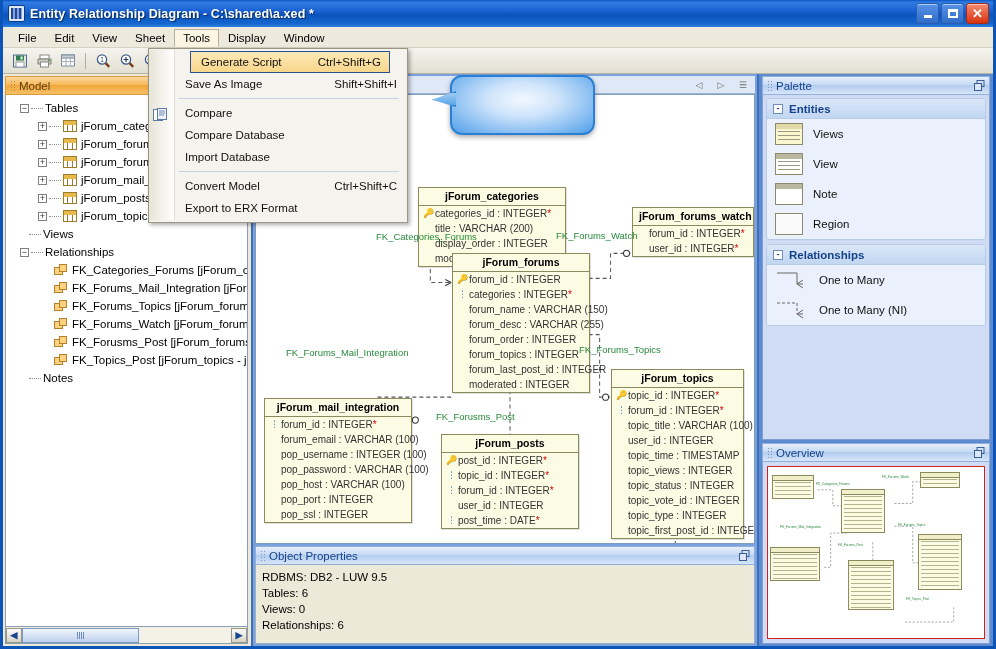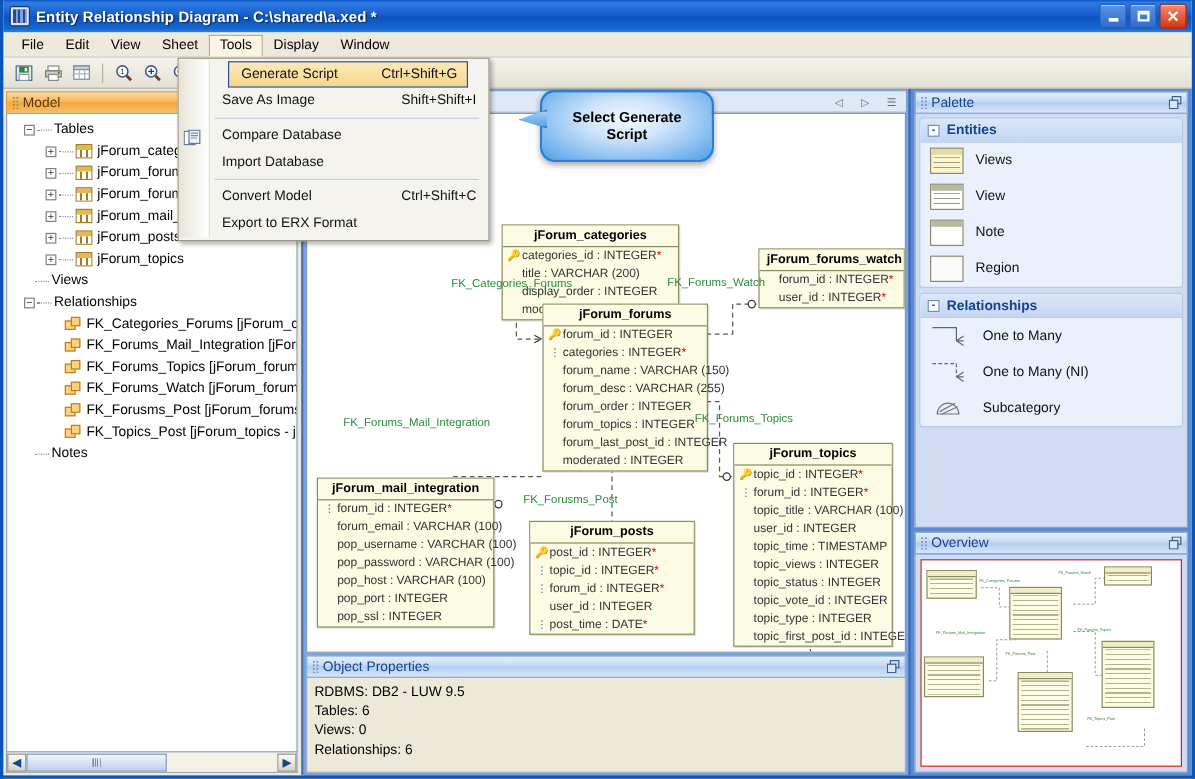--- a/index.html
+++ b/index.html
@@ -613,21 +613,21 @@
                 <span class="kslot fk">⋮</span>
                 <span>forum_id : INTEGER</span>
                 <span class="star">*</span>
               </div>
             <div class="trow">
                 <span class="kslot"></span>
                 <span>forum_email : VARCHAR (100)</span>
               </div>
             <div class="trow">
                 <span class="kslot"></span>
-                <span>pop_username : VARCHAR (100)</span>
+                <span>pop_username : INTEGER (100)</span>
               </div>
             <div class="trow">
                 <span class="kslot"></span>
                 <span>pop_password : VARCHAR (100)</span>
               </div>
             <div class="trow">
                 <span class="kslot"></span>
                 <span>pop_host : VARCHAR (100)</span>
               </div>
             <div class="trow">
@@ -806,29 +806,20 @@
             </div>
             <div class="pitem">
               <span class="relico">
                 <svg width="34" height="22" viewBox="0 0 34 22">
                     <path d="M2,4 H22 V15" fill="none" stroke="#666" stroke-dasharray="3,2"></path>
                     <path d="M22,15 l6,-4 M22,15 l6,0 M22,15 l6,4" stroke="#666" fill="none"></path>
                   </svg>
               </span>
               <span>One to Many (NI)</span>
             </div>
-            <div class="pitem">
-              <span class="relico" style="text-align:center;">
-                <svg width="34" height="22" viewBox="0 0 34 22">
-                    <path d="M6,16 a9,9 0 0 1 18,0 z" fill="none" stroke="#777"></path>
-                    <path d="M8,14 L21,7 M10,16 L23,10" stroke="#777" fill="none"></path>
-                  </svg>
-              </span>
-              <span>Subcategory</span>
-            </div>
           </div>
 
         </div>
       </div>
 
       <div style="display:flex;flex-direction:column;">
         <div class="panel-hdr blue">
           <span class="griphandle"></span>
           <span>Overview</span>
           <span class="hdr-restore">
@@ -883,21 +874,20 @@
           </div>
         </div>
       </div>
     </div>
   </div>
 
 </div>
 
 <div id="callout">
   <span class="tail"></span>
-  <span>Select Generate Script</span>
 </div>
 
 <div id="dropdown">
   <div class="gutter">
     <span class="gicon">
       <svg width="16" height="14" viewBox="0 0 16 14">
           <rect x="0.5" y="1.5" width="9" height="11" fill="#fff" stroke="#5f7aa0"></rect>
           <rect x="4.5" y="0.5" width="9" height="11" fill="#eef3fa" stroke="#5f7aa0"></rect>
           <path d="M6,3h6M6,5h6M6,7h5" stroke="#6f8cb4"></path>
         </svg>
@@ -907,20 +897,24 @@
     <div class="dd-item sel">
       <span>Generate Script</span>
       <span class="dd-short">Ctrl+Shift+G</span>
     </div>
     <div class="dd-item">
       <span>Save As Image</span>
       <span class="dd-short">Shift+Shift+I</span>
     </div>
     <div class="dd-sep"></div>
     <div class="dd-item">
+      <span>Compare</span>
+      <span class="dd-short"></span>
+    </div>
+    <div class="dd-item">
       <span>Compare Database</span>
       <span class="dd-short"></span>
     </div>
     <div class="dd-item">
       <span>Import Database</span>
       <span class="dd-short"></span>
     </div>
     <div class="dd-sep"></div>
     <div class="dd-item">
       <span>Convert Model</span>

